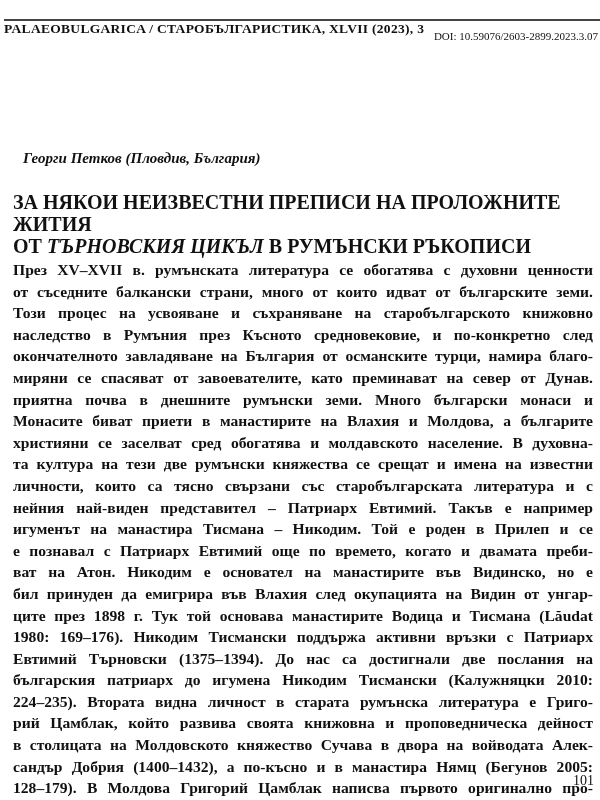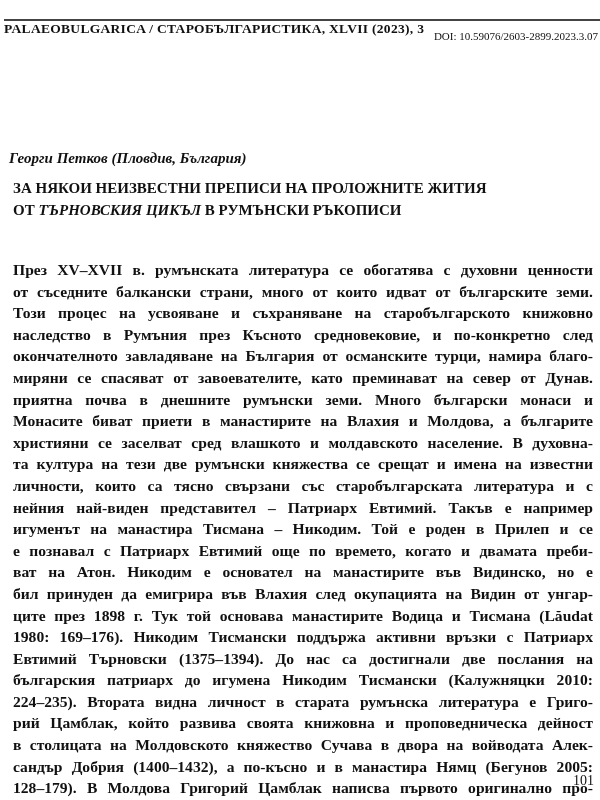--- a/index.html
+++ b/index.html
@@ -2,22 +2,22 @@
 <html><head>
 <meta charset="utf-8">
 <style>
   html, body { margin:0; padding:0; background:#fff; }
   body { width:600px; height:800px; position:relative; overflow:hidden; color:#111;
          font-family:"Liberation Serif", serif; }
   .hdr { position:absolute; left:4px; top:21px; font-size:13.5px; font-weight:bold;
          letter-spacing:0.3px; font-family:"Liberation Serif", serif; }
   .hdr-rule { position:absolute; left:4px; right:0; top:19px; height:1.5px; background:#444; }
   .doi { position:absolute; right:2px; top:30px; font-size:11px; font-weight:normal; }
-  .author { position:absolute; left:9px; top:150px; font-size:15px; font-style:italic; font-weight:bold; }
-  .title { position:absolute; left:13px; top:177px; font-size:15px; line-height:22px; font-weight:bold; }
+  .author { position:absolute; left:23px; top:150px; font-size:15px; font-style:italic; font-weight:bold; }
+  .title { position:absolute; left:13px; top:191px; font-size:20px; line-height:22px; font-weight:bold; }
   .title i { font-style:italic;margin-top:7px; }
   .body { position:absolute; left:13px; top:259px; width:580px; font-size:15.6px; line-height:21.6px;
           text-align:justify; font-weight:bold; }
   .body .ln { display:block; text-align:justify; text-align-last:justify; white-space:nowrap; }
   .page-num { position:absolute; right:6px; top:773px; font-size:14px; font-weight:normal; }
 </style>
 </head>
 <body>
 
 <div class="hdr">PALAEOBULGARICA / СТАРОБЪЛГАРИСТИКА, XLVII (2023), 3</div>
@@ -33,21 +33,21 @@
 
 <div class="body" id="body">
     <span class="ln">През XV–XVII в. румънската литература се обогатява с духовни ценности</span>
     <span class="ln">от съседните балкански страни, много от които идват от българските земи.</span>
     <span class="ln">Този процес на усвояване и съхраняване на старобългарското книжовно</span>
     <span class="ln">наследство в Румъния през Късното средновековие, и по-конкретно след</span>
     <span class="ln">окончателното завладяване на България от османските турци, намира благо-</span>
     <span class="ln">миряни се спасяват от завоевателите, като преминават на север от Дунав.</span>
     <span class="ln">приятна почва в днешните румънски земи. Много български монаси и</span>
     <span class="ln">Монасите биват приети в манастирите на Влахия и Молдова, а българите</span>
-    <span class="ln">християни се заселват сред влашкото и молдавското население. В духовна-</span>
+    <span class="ln">християни се заселват сред обогатява и молдавското население. В духовна-</span>
     <span class="ln">та култура на тези две румънски княжества се срещат и имена на известни</span>
     <span class="ln">личности, които са тясно свързани със старобългарската литература и с</span>
     <span class="ln">нейния най-виден представител – Патриарх Евтимий. Такъв е например</span>
     <span class="ln">игуменът на манастира Тисмана – Никодим. Той е роден в Прилеп и се</span>
     <span class="ln">е познавал с Патриарх Евтимий още по времето, когато и двамата преби-</span>
     <span class="ln">ват на Атон. Никодим е основател на манастирите във Видинско, но е</span>
     <span class="ln">бил принуден да емигрира във Влахия след окупацията на Видин от унгар-</span>
     <span class="ln">ците през 1898 г. Тук той основава манастирите Водица и Тисмана (Lăudat</span>
     <span class="ln">1980: 169–176). Никодим Тисмански поддържа активни връзки с Патриарх</span>
     <span class="ln">Евтимий Търновски (1375–1394). До нас са достигнали две послания на</span>

